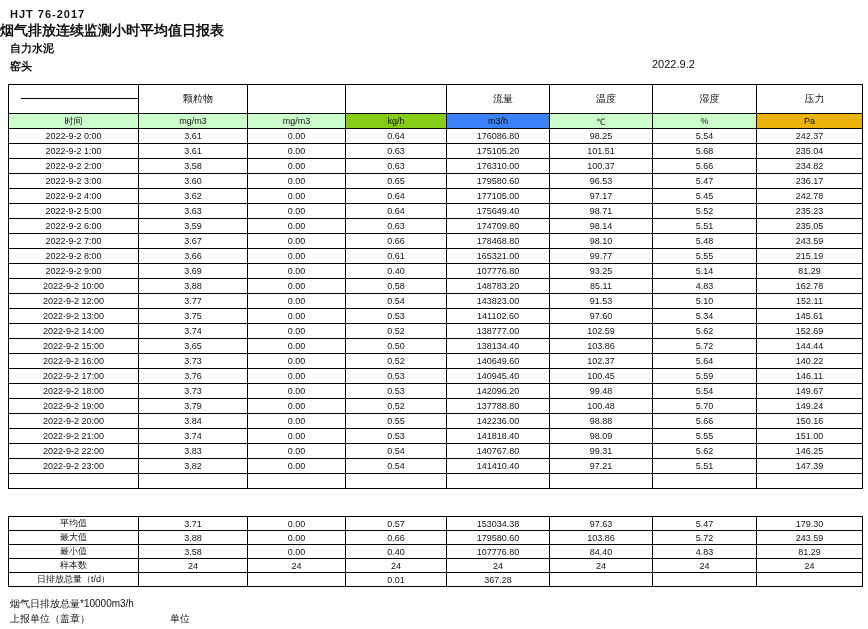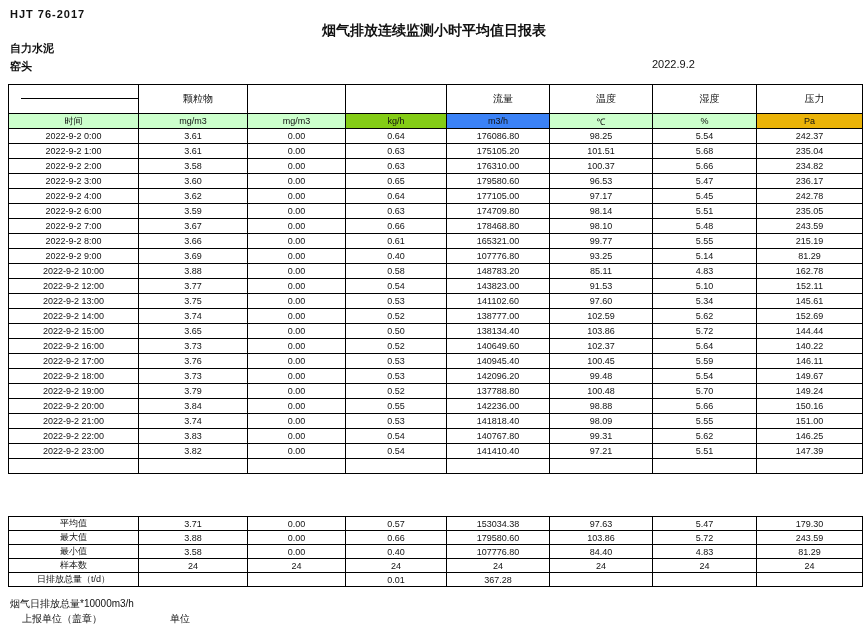--- a/index.html
+++ b/index.html
@@ -7,21 +7,21 @@
   body {
     position: relative;
     width: 868px;
     height: 629px;
     font-family: "Liberation Sans", sans-serif;
     color: #111;
     overflow: hidden;
   }
   .abs { position: absolute; }
   .std-code   { left: 10px; top: 8px;  font-size: 11px; font-weight: bold; letter-spacing: 1px; }
-  .doc-title  { left: 0; right: 0; top: 22px; text-align: center; font-size: 14px; font-weight: bold; }
+  .doc-title  { left: 0; right: 0; top: 22px; font-size: 14px; font-weight: bold; }
   .company    { left: 10px; top: 41px; font-size: 11px; font-weight: bold; }
   .location   { left: 10px; top: 59px; font-size: 11px; font-weight: bold; }
   .report-date{ left: 652px; top: 58px; font-size: 11px; }
 
   table {
     border-collapse: collapse;
     table-layout: fixed;
     width: 854px;
     font-size: 9px;
   }
@@ -36,21 +36,21 @@
   }
   .main-table { left: 8px; top: 84px; }
   .summary-table { left: 8px; top: 516px; }
   .group-row td { height: 28px; font-size: 10px; padding-left: 12px; }
   .split-cell { padding: 0; }
   .split-cell .half { height: 14px; }
   .split-cell .half.first { border-bottom: 1px solid #000; }
   .unit-row td { font-size: 9px; }
   .summary-table td { height: 14px; }
   .footer-note  { left: 10px; top: 597px; font-size: 10px; }
-  .footer-report{ left: 22px; top: 612px; font-size: 10px; }
+  .footer-report{ left: 10px; top: 612px; font-size: 10px; }
   .footer-unit  { left: 170px; top: 612px; font-size: 10px; }
 </style>
 </head>
 <body>
 
 <div class="abs std-code">HJT  76-2017</div>
 <div class="abs doc-title">烟气排放连续监测小时平均值日报表</div>
 <div class="abs company">自力水泥</div>
 <div class="abs location">窑头</div>
 <div class="abs report-date">2022.9.2</div>
@@ -136,20 +136,30 @@
         <td>2022-9-2 4:00</td>
         <td>3.62</td>
         <td>0.00</td>
         <td>0.64</td>
         <td>177105.00</td>
         <td>97.17</td>
         <td>5.45</td>
         <td>242.78</td>
       </tr>
       <tr>
+        <td>2022-9-2 5:00</td>
+        <td>3.63</td>
+        <td>0.00</td>
+        <td>0.64</td>
+        <td>175649.40</td>
+        <td>98.71</td>
+        <td>5.52</td>
+        <td>235.23</td>
+      </tr>
+      <tr>
         <td>2022-9-2 6:00</td>
         <td>3.59</td>
         <td>0.00</td>
         <td>0.63</td>
         <td>174709.80</td>
         <td>98.14</td>
         <td>5.51</td>
         <td>235.05</td>
       </tr>
       <tr>

